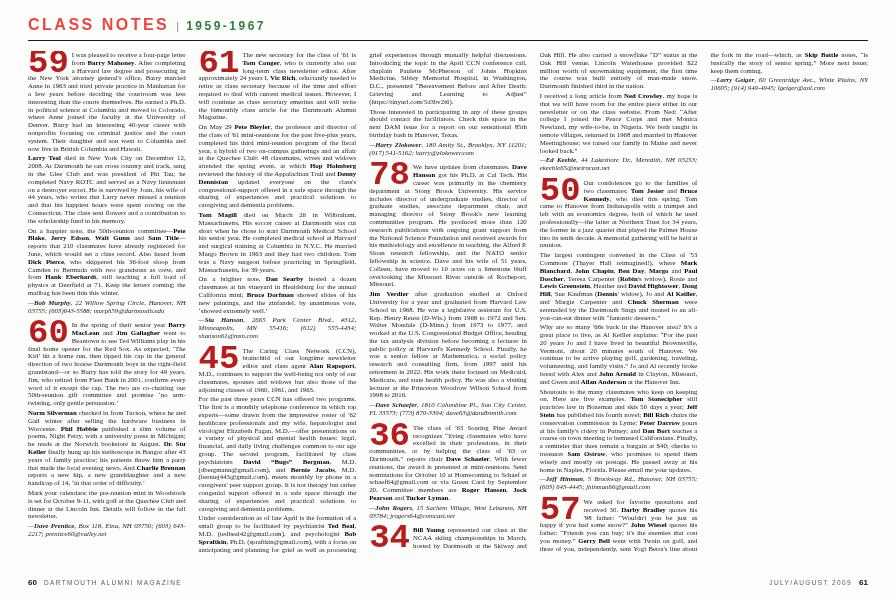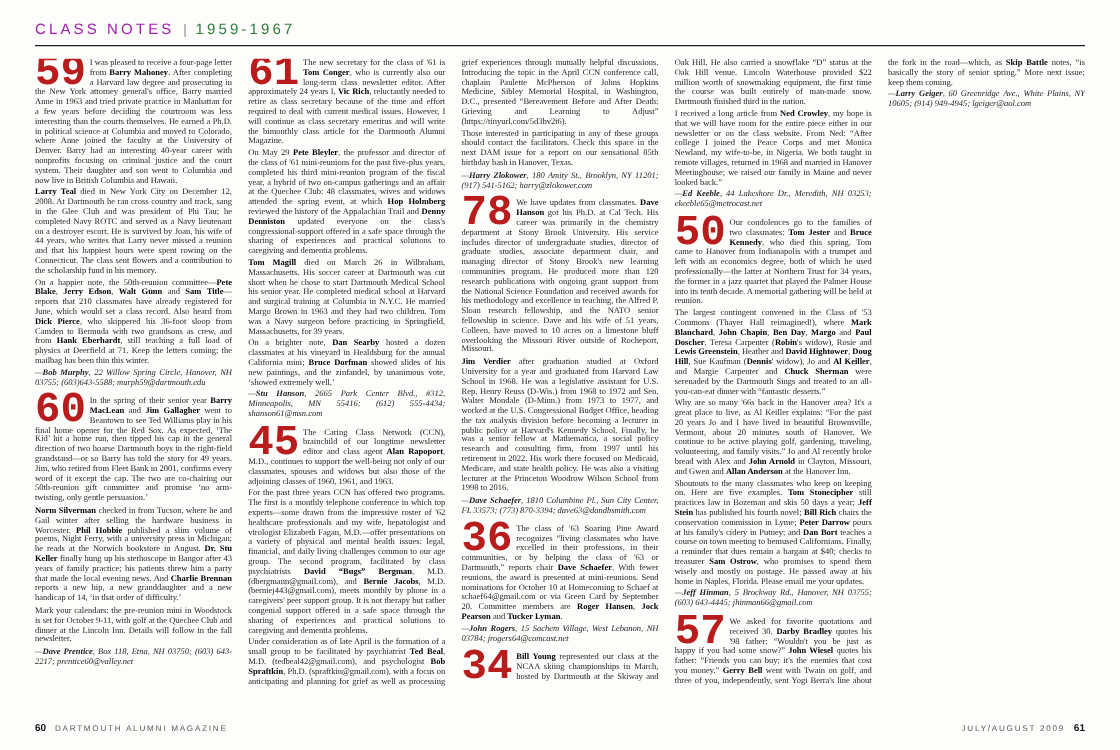--- a/index.html
+++ b/index.html
@@ -14,23 +14,23 @@
     font-family: "Liberation Serif", serif;
     color: #1c1c1c;
     overflow: hidden;
   }
   .header {
     display: flex; align-items: baseline; gap: 7px;
     border-bottom: 1.5px solid #1a1a1a;
     padding-bottom: 6px;
     font-family: "Liberation Sans", sans-serif;
   }
-  .kicker { font-weight: normal; font-size: 12px; letter-spacing: 2.5px; color: #a21caf; }
+  .kicker { font-weight: bold; font-size: 16px; letter-spacing: 2.5px; color: #ef4444; }
   .sep { color: #8a8a8a; font-size: 11px; font-weight: normal; }
-  .years { font-weight: normal; font-size: 12px; letter-spacing: 2.5px; color: var(--accent); }
+  .years { font-weight: bold; font-size: 12px; letter-spacing: 2.5px; color: var(--accent); }
   .columns {
     margin-top: 10px;
     height: 506px;
     column-count: 5;
     column-gap: 13px;
     column-fill: auto;
     overflow: hidden;
     font-size: 6.8px;
     line-height: 7.8px;
     text-align: justify;

